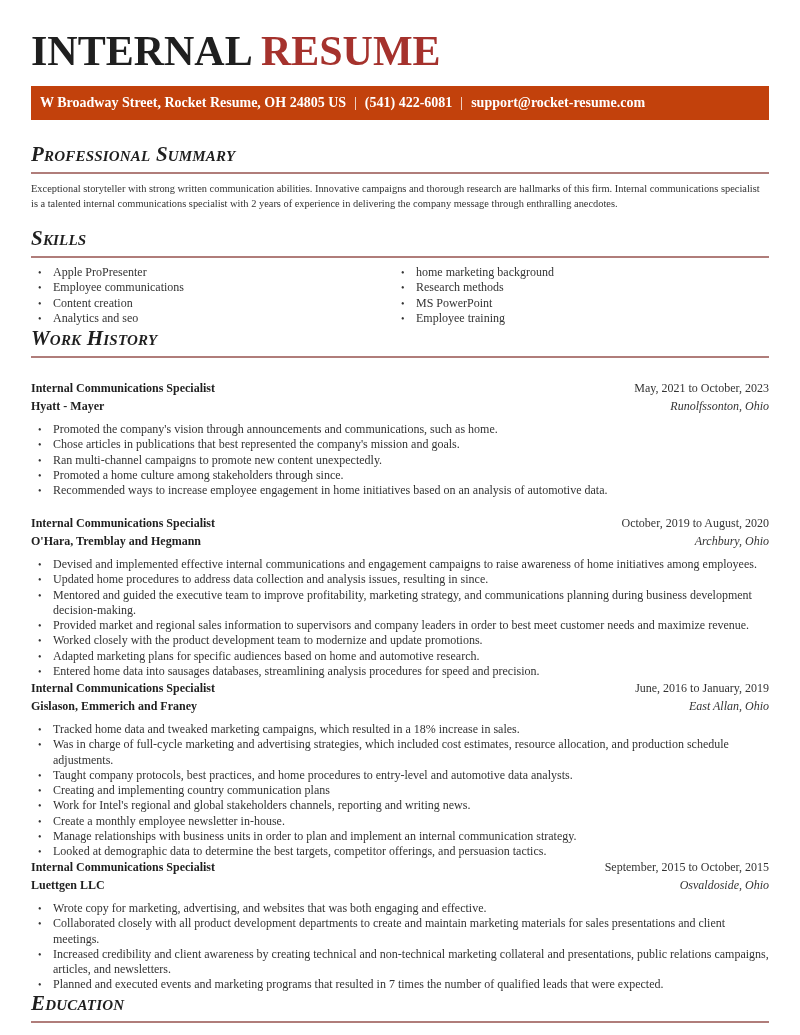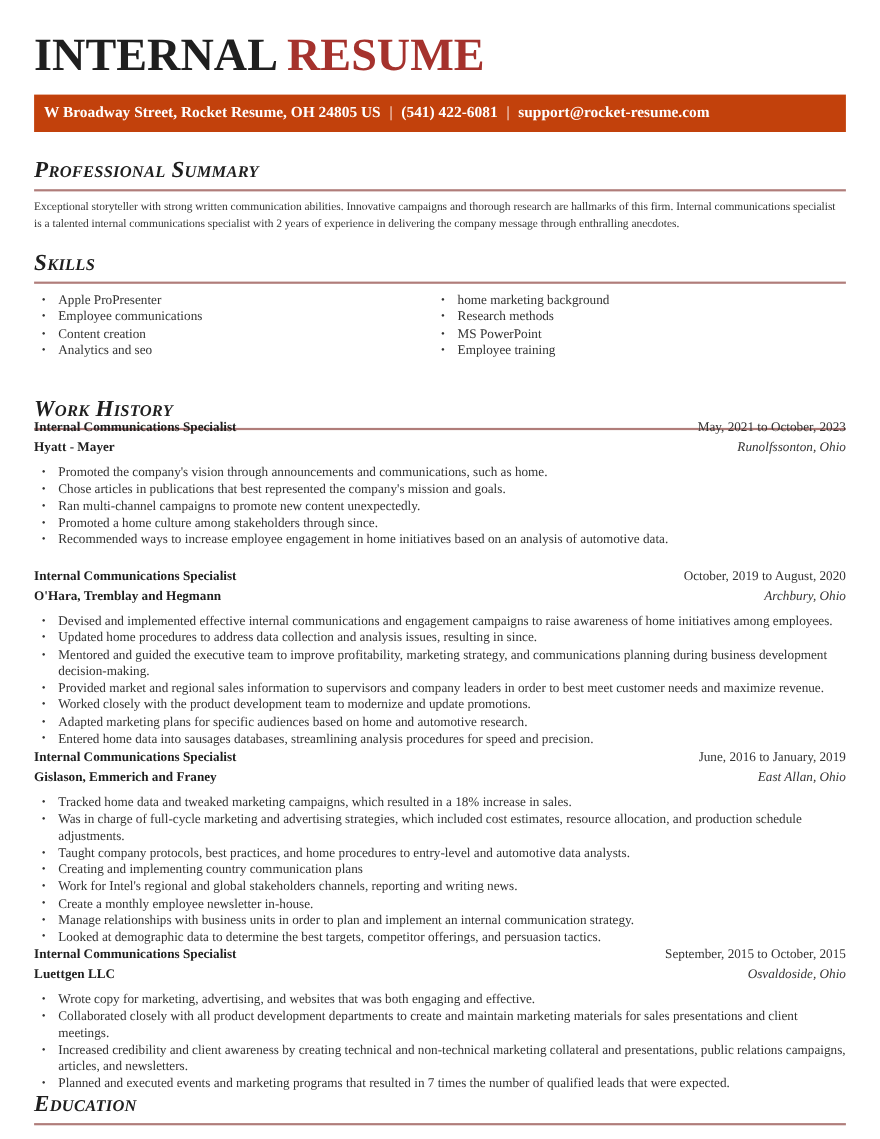--- a/index.html
+++ b/index.html
@@ -65,21 +65,21 @@
       <li>Analytics and seo</li>
     </ul>
     <ul>
       <li>home marketing background</li>
       <li>Research methods</li>
       <li>MS PowerPoint</li>
       <li>Employee training</li>
     </ul>
   </div>
 
-  <div class="section-head" style="top:359px;">
+  <div class="section-head" style="top:326px;">
     <h2>Work History</h2>
     <div class="rule" style="top:30px;"></div>
   </div>
 
   <div class="job" style="top:380px;">
     <div class="row">
       <span class="role">Internal Communications Specialist</span>
       <span class="dates">May, 2021 to October, 2023</span>
     </div>
     <div class="row">

